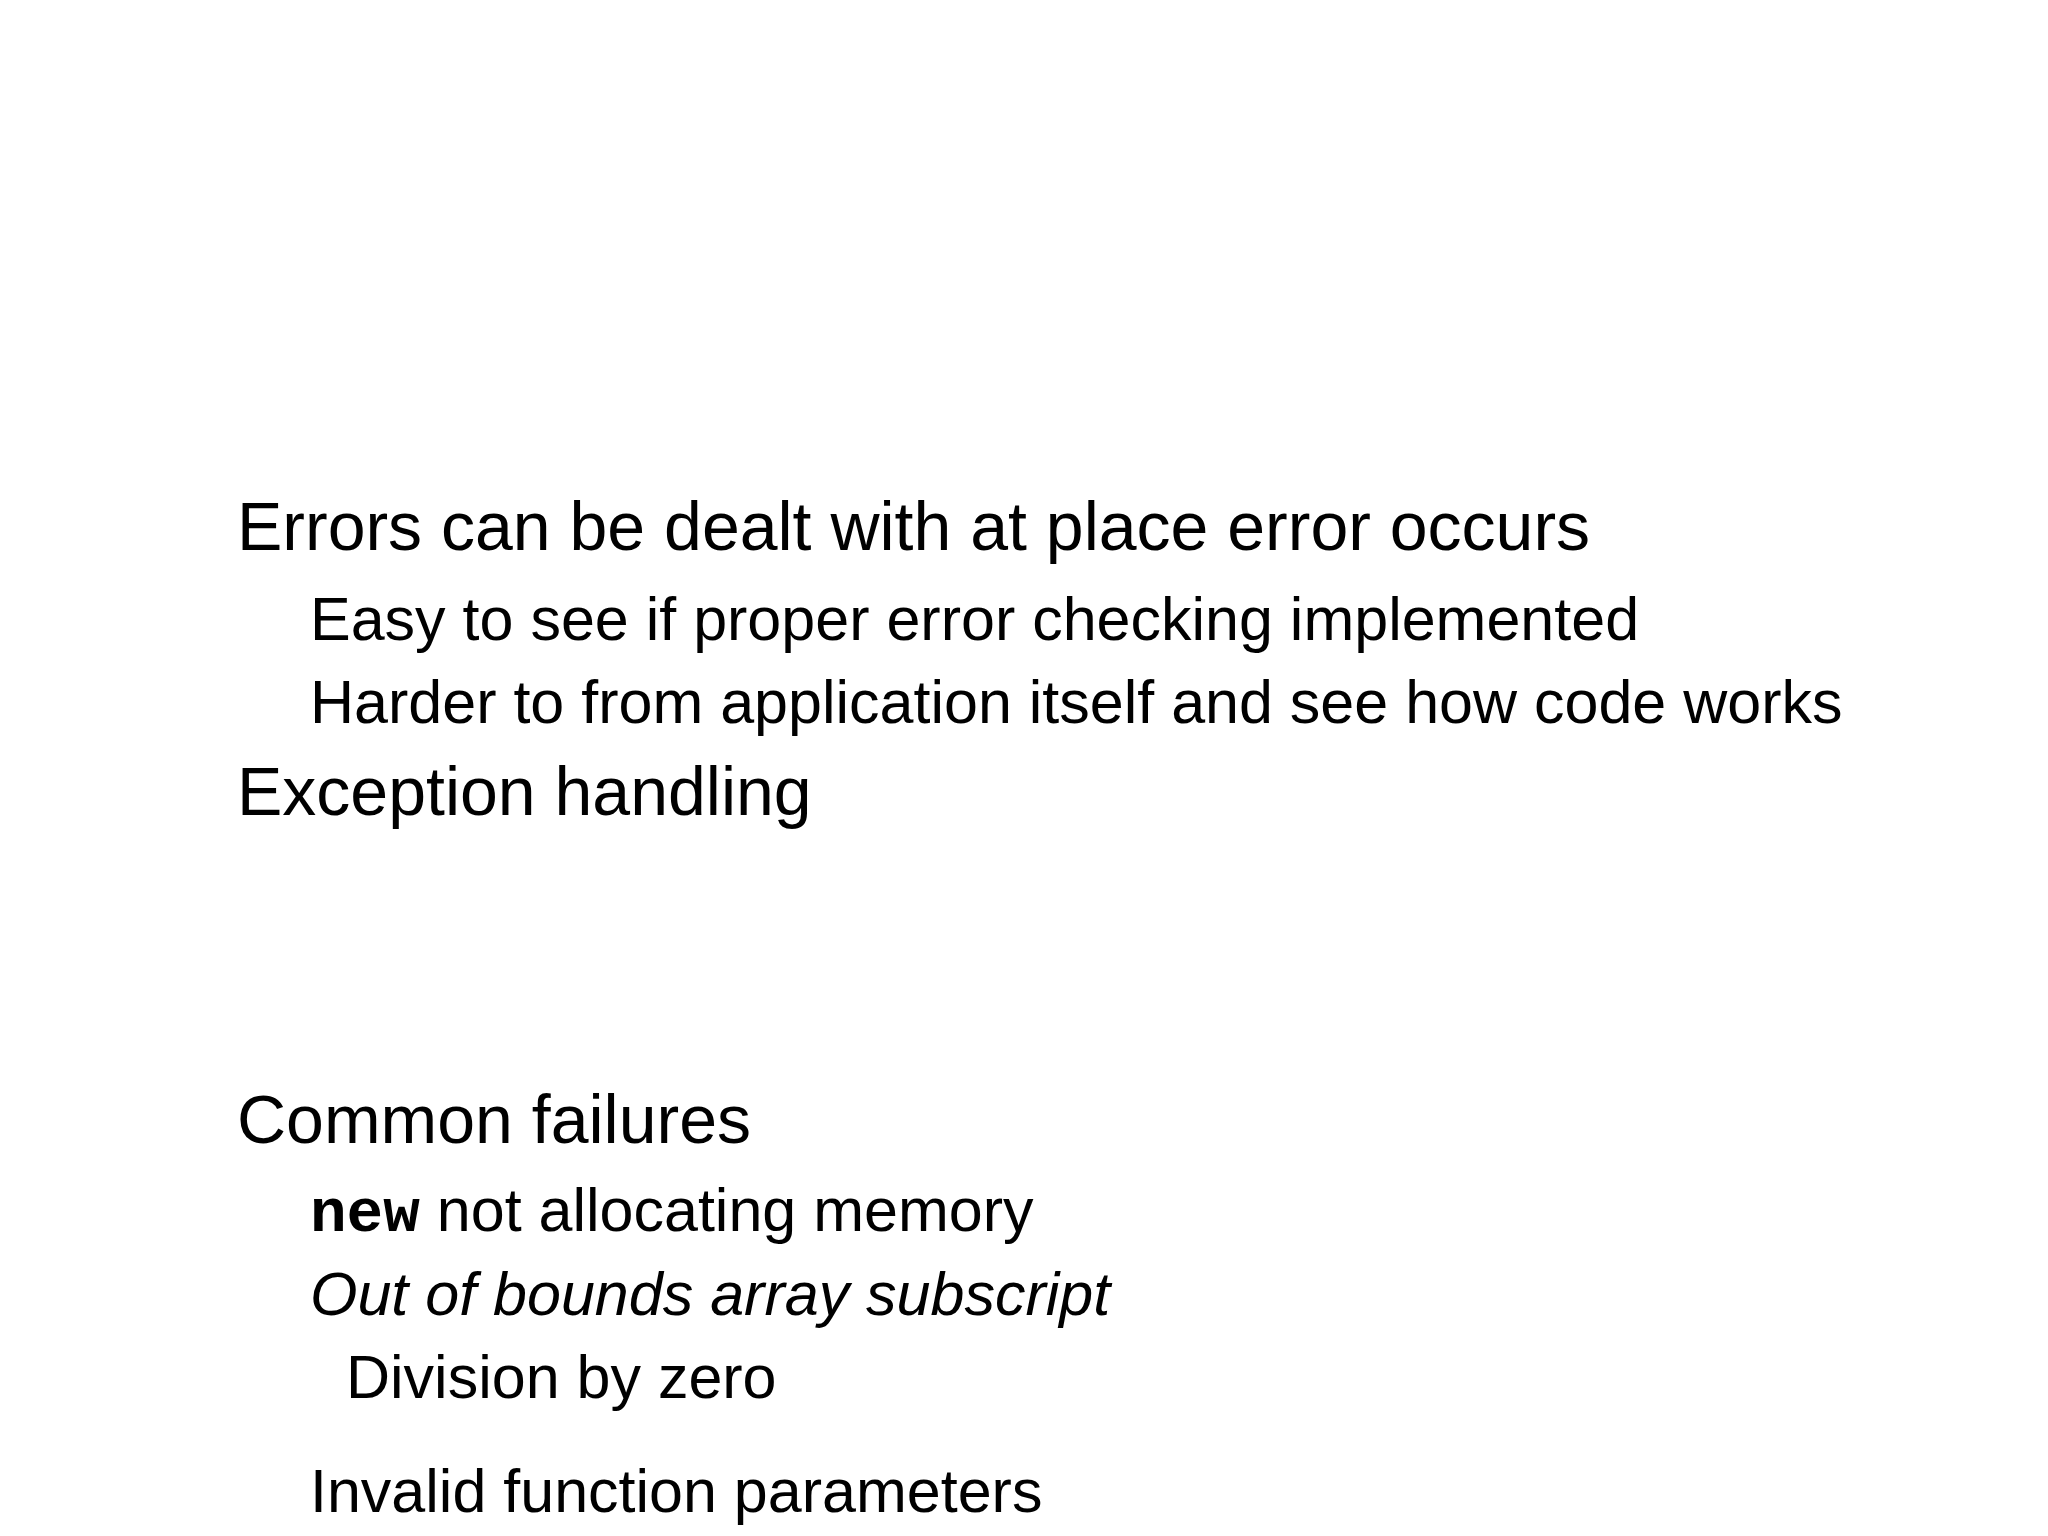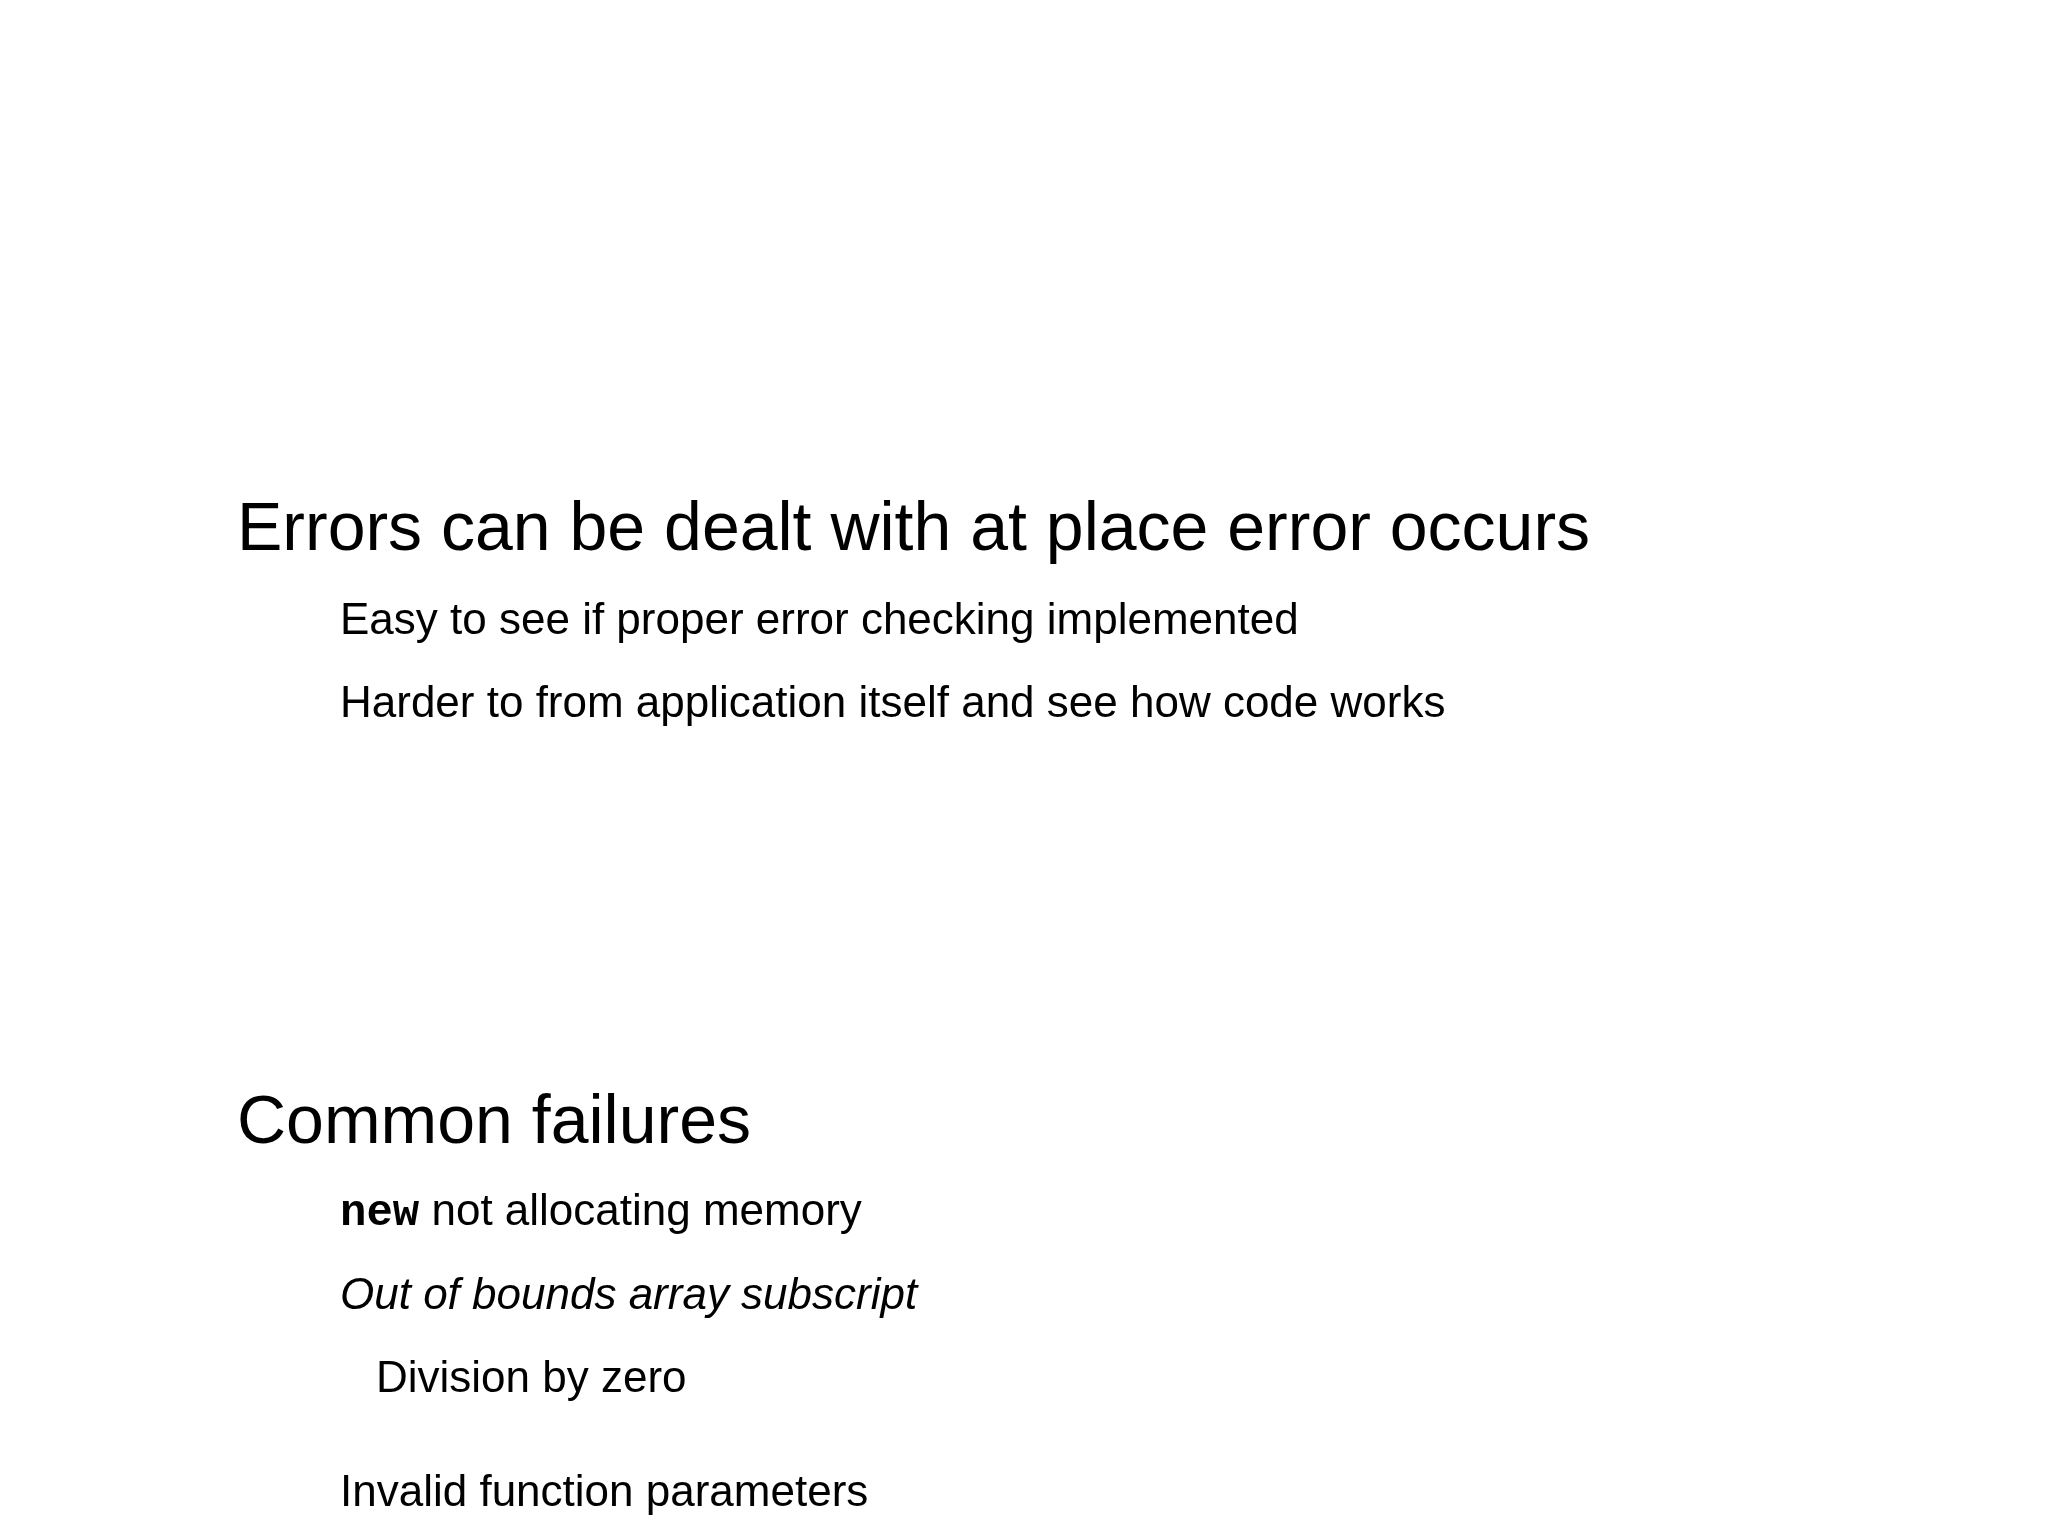--- a/index.html
+++ b/index.html
@@ -22,24 +22,24 @@
   }
   .h1 {
     position: absolute;
     font-size: 68px;
     line-height: 82px;
     white-space: nowrap;
     left: 237px;
   }
   .sub {
     position: absolute;
-    font-size: 44px;
+    font-size: 61px;
     line-height: 72px;
     white-space: nowrap;
-    left: 340px;
+    left: 310px;
   }
   .sub.wrap {
     white-space: normal;
     width: 1400px;
   }
   .kw {
     font-family: "Liberation Mono", "DejaVu Sans Mono", monospace;
     font-weight: 700;
   }
   
@@ -59,20 +59,21 @@
 <body>
 
 <div class="slide">
 
   <div class="h1 pos-h1a">Errors can be dealt with at place error occurs</div>
 
   <div class="sub pos-s1">Easy to see if proper error checking implemented</div>
 
   <div class="sub pos-s2">Harder to from application itself and see how code works</div>
 
+  <div class="h1 pos-h1b">Exception handling</div>
 
 
 
   <div class="h1 pos-h1c">Common failures</div>
 
   <div class="sub pos-s5">
     <span class="kw">new</span><span> not allocating memory</span>
   </div>
 
   <div class="sub pos-s6">Out of bounds array subscript</div>

